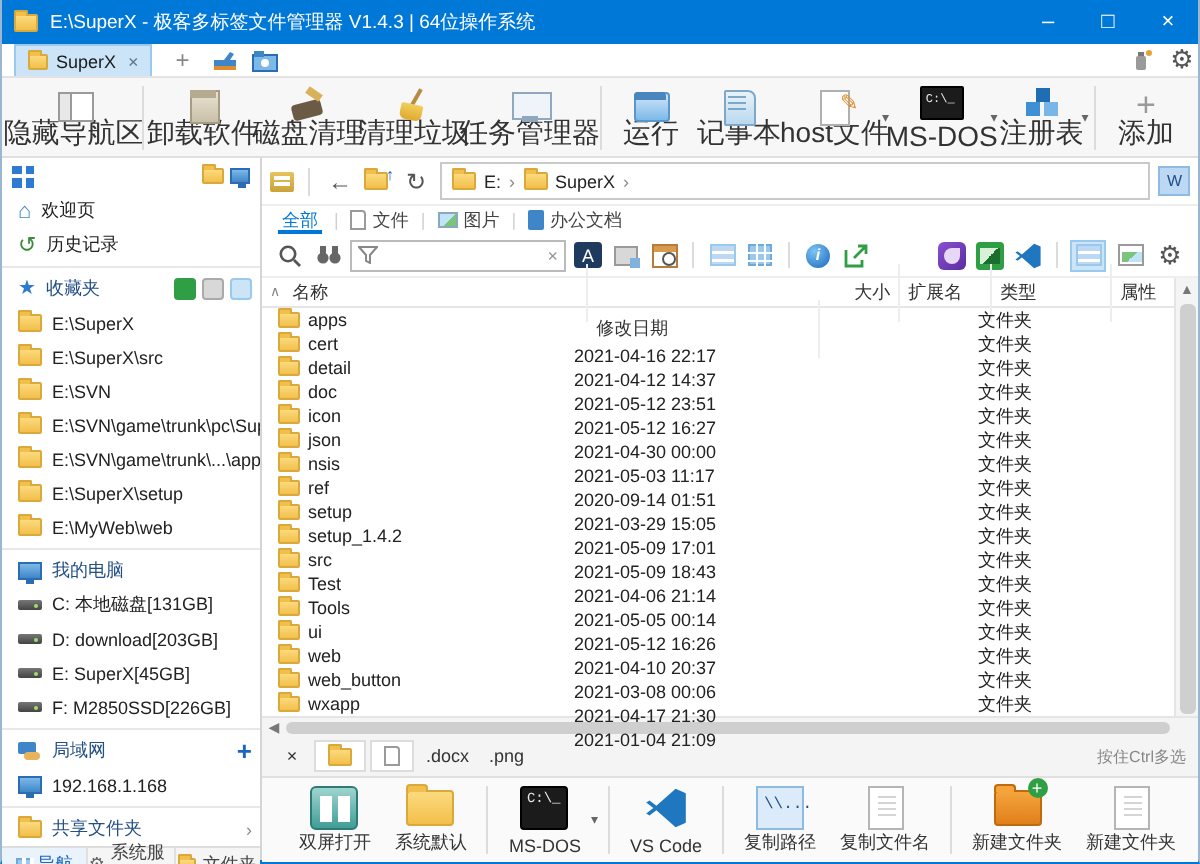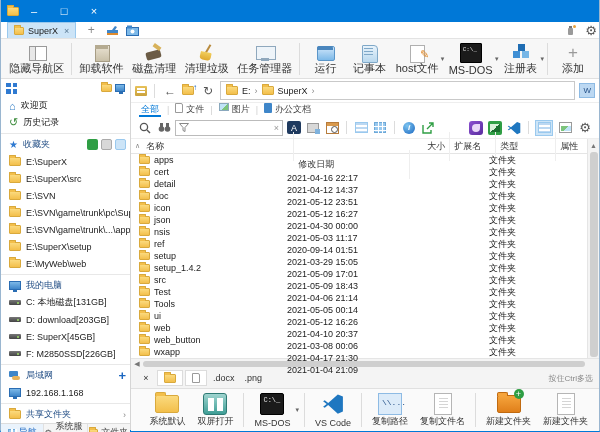--- a/index.html
+++ b/index.html
@@ -17,21 +17,21 @@
   .tab { height:16px; background:#cce4f7; border:1px solid #9ac9ee; border-bottom:none; display:flex; align-items:center; gap:4px; padding:0 6px; font-size:9px; color:#1a1a1a; }
   .tabclose { color:#5a7a94; font-size:9px; margin-left:2px; }
   .newtab { width:18px; text-align:center; color:#888; font-size:12px; margin-left:6px; }
   .mini { width:16px; height:13px; display:flex; align-items:center; justify-content:center; margin-left:4px; font-size:11px; color:#777; }
   .spacer { flex:1; }
 
   
   .ribbon { height:40px; background:#f7f7f7; border-bottom:1px solid #e0e0e0; display:flex; align-items:stretch; padding:2px 4px 1px 4px; flex:none; }
   .vdiv { width:1px; background:#dcdcdc; margin:2px 3px; }
   .rbtn { display:flex; flex-direction:column; align-items:center; justify-content:space-between; padding:2px 5px 1px 5px; min-width:44px; }
-  .rlabel { font-size:11px; color:#333; white-space:nowrap; }
+  .rlabel { font-size:14px; color:#333; white-space:nowrap; }
   .dd { font-size:7px; color:#666; align-self:center; margin-left:-2px; }
   .ri { width:22px; height:20px; position:relative; display:block; }
   .ri-hidenav::before { content:""; position:absolute; left:3px; top:3px; width:16px; height:13px; border:1px solid #9a9a9a; background:#fff; }
   .ri-hidenav::after { content:""; position:absolute; left:3px; top:3px; width:5px; height:13px; background:#e8e8e8; border:1px solid #9a9a9a; }
   .ri-uninstall::before { content:""; position:absolute; left:4px; top:2px; width:13px; height:15px; background:linear-gradient(#e9e2d2,#c9c0a8); border:1px solid #a69c84; }
   .ri-uninstall::after { content:""; position:absolute; left:4px; top:2px; width:13px; height:4px; background:#b5ab91; }
   .ri-diskclean::before { content:""; position:absolute; left:3px; top:8px; width:15px; height:8px; background:#6b5b45; border-radius:2px; transform:rotate(-15deg); }
   .ri-diskclean::after { content:""; position:absolute; left:10px; top:2px; width:8px; height:4px; background:#d8b25a; transform:rotate(35deg); }
   .ri-broom::before { content:""; position:absolute; left:11px; top:1px; width:2px; height:10px; background:#b98b3e; transform:rotate(30deg); }
   .ri-broom::after { content:""; position:absolute; left:4px; top:9px; width:11px; height:8px; background:linear-gradient(#f2cf5d,#dfa92f); border-radius:1px 1px 3px 3px; transform:rotate(12deg); }
@@ -86,21 +86,21 @@
   .panelico { width:12px; height:10px; background:linear-gradient(#e8c25a,#caa23c); border-radius:1px; position:relative; }
   .panelico::after { content:""; position:absolute; left:2px; top:2px; right:2px; height:2px; background:#fff; box-shadow:0 3px 0 #fff; }
   .upfold { position:relative; width:14px; height:11px; }
   .upfold .fold { position:absolute; left:0; top:1px; }
   .upfold::after { content:"↑"; position:absolute; right:-1px; top:-2px; font-size:8px; color:#1a66c0; font-weight:bold; }
   .crumbbox { flex:1; height:19px; border:1px solid #c9c9c9; background:#fff; display:flex; align-items:center; gap:4px; padding:0 5px; font-size:9px; color:#222; }
   .crumb-sep { color:#888; font-size:9px; }
   .wbtn { height:15px; padding:0 3px; background:#bcd8f2; border:1px solid #8ebbe4; font-size:8px; color:#234f86; display:flex; align-items:center; }
 
   .filterrow { height:14px; display:flex; align-items:center; gap:6px; padding:0 8px; font-size:9px; color:#444; flex:none; }
-  .ftab { display:flex; align-items:flex-start; gap:3px; height:14px; }
+  .ftab { display:flex; align-items:center; gap:3px; height:14px; }
   .ftab.active { color:#0078d7; box-shadow:inset 0 -2px 0 #0078d7; padding:0 2px; }
   .fsep { color:#d0d0d0; }
   .doc-ico { width:8px; height:10px; background:#fff; border:1px solid #9a9a9a; border-radius:0 2px 0 0; }
   .img-ico { width:10px; height:8px; background:linear-gradient(135deg,#bfe3f7 55%,#7cc47c 55%); border:1px solid #8aa8bd; }
   .odoc-ico { width:8px; height:10px; background:#3f86c9; border-radius:1px; }
 
   .searchrow { height:22px; display:flex; align-items:center; gap:3px; padding:0 6px; flex:none; border-bottom:1px solid #eee; }
   .sicon { width:16px; height:16px; display:flex; align-items:center; justify-content:center; flex:none; }
   .filterbox { width:108px; height:16px; border:1px solid #bbb; background:#fff; display:flex; align-items:center; padding:0 3px; gap:3px; }
   .filterbox .x { margin-left:auto; color:#999; font-size:9px; }
@@ -170,20 +170,21 @@
   .bi-newfolder::after { content:"+"; position:absolute; right:-4px; top:-7px; width:10px; height:10px; background:#2f9e44; color:#fff; border-radius:50%; font-size:9px; line-height:10px; text-align:center; }
   svg { display:block; }
 </style>
 </head>
 <body>
 
 <div class="window">
 
   <div class="titlebar">
     <span class="fold"></span>
+    <span class="title">E:\SuperX - 极客多标签文件管理器 V1.4.3  |  64位操作系统</span>
     <div class="winbtns">
       <span class="wb">–</span>
       <span class="wb">□</span>
       <span class="wb">×</span>
     </div>
   </div>
 
   <div class="tabstrip">
     <div class="tab">
       <span class="fold" style="width:10px;height:8px"></span>
@@ -713,26 +714,26 @@
           </span>
         <span style="display:flex;gap:2px">
             <span class="qbtn">.docx</span>
             <span class="qbtn">.png</span>
           </span>
         <span class="hint">按住Ctrl多选</span>
       </div>
 
       <div class="bottombar">
         <div class="bbtn">
+          <span class="bi bi-dual"></span>
+          <span class="blabel">双屏打开</span>
+        </div>
+        <div class="bbtn">
           <span class="bi bi-folder-default"></span>
           <span class="blabel">系统默认</span>
-        </div>
-        <div class="bbtn">
-          <span class="bi bi-dual"></span>
-          <span class="blabel">双屏打开</span>
         </div>
         <div class="vdiv"></div>
         <div class="bbtn">
           <span class="bi bi-msdos"></span>
           <span class="blabel">MS-DOS</span>
         </div>
         <span class="dd">▾</span>
         <div class="vdiv"></div>
         <div class="bbtn">
           <svg width="22" height="22" viewBox="0 0 16 16" style="margin:0 auto">

